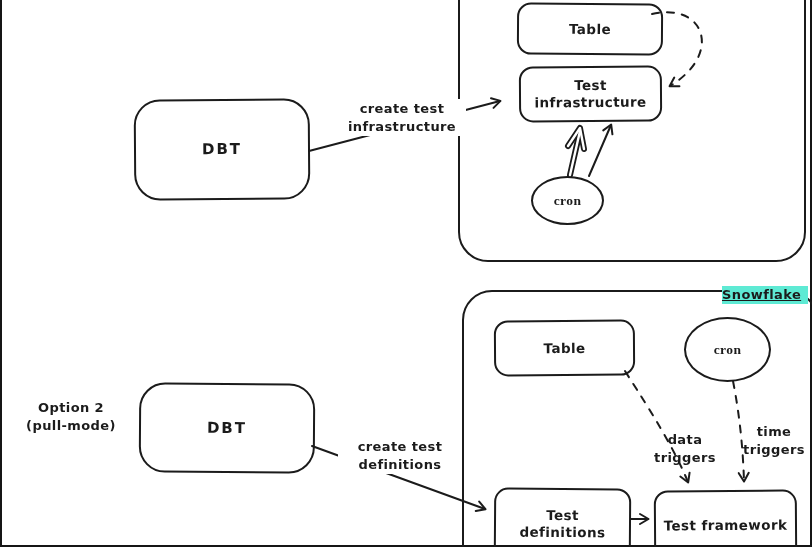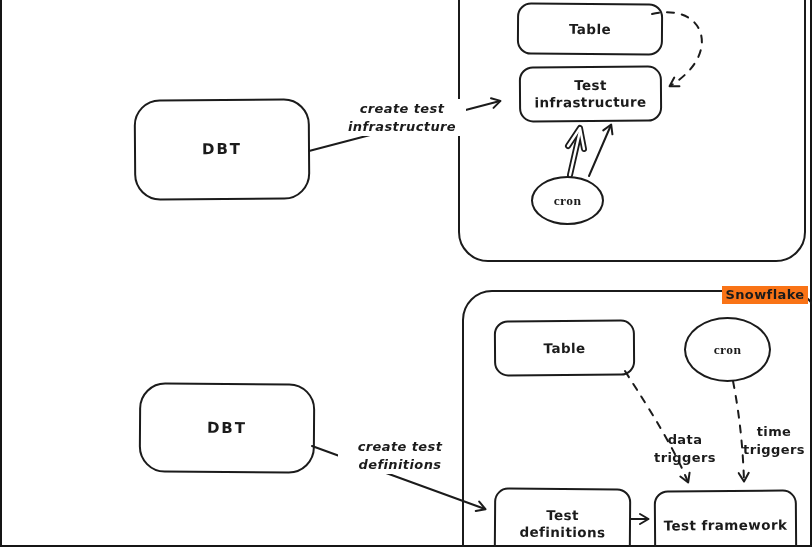--- a/index.html
+++ b/index.html
@@ -43,21 +43,21 @@
     position:absolute;
     color:#1b1b1b;
     font-weight:600;
     font-size:13px;
     line-height:17.5px;
     text-align:center;
     white-space:pre-line;
     z-index:4;
     letter-spacing:.4px;
   }
-  .arrow-label{background:#ffffff;padding:1px 3px;font-style:italic;}
+  .arrow-label{background:#ffffff;padding:1px 3px;}
   svg.wires{position:absolute;left:0;top:0;z-index:3;pointer-events:none;}
   .tilt-a{transform:rotate(-0.4deg);}
   .tilt-b{transform:rotate(0.4deg);}
 </style>
 </head>
 <body>
 
 <div id="canvas">
 
 
@@ -68,26 +68,28 @@
   <div class="node small tilt-b" style="left:517px;top:3px;width:142px;height:48px;">Table</div>
 
   <div class="node small tilt-a" style="left:519px;top:66px;width:139px;height:52px;">Test
 infrastructure</div>
 
   <div class="node ellipse" style="left:531px;top:176px;width:69px;height:45px;">cron</div>
 
   <div class="label arrow-label" style="left:338px;top:99px;width:122px;">create test
 infrastructure</div>
 
+  <div class="label" style="left:10px;top:399px;width:122px;">Option 2
+(pull-mode)</div>
 
   <div class="node big tilt-b" style="left:139px;top:383px;width:172px;height:86px;">DBT</div>
 
   <div class="frame" style="left:462px;top:290px;width:352px;height:300px;"></div>
 
-  <div class="label" style="left:722px;top:286px;width:86px;text-align:center;background:#f97316;">Snowflake</div>
+  <div class="label" style="left:722px;top:286px;width:86px;text-align:left;background:#5eead4;text-decoration:underline;">Snowflake</div>
 
   <div class="node small tilt-a" style="left:494px;top:320px;width:137px;height:52px;">Table</div>
 
   <div class="node ellipse" style="left:684px;top:317px;width:83px;height:61px;">cron</div>
 
   <div class="node small tilt-b" style="left:494px;top:488px;width:133px;height:68px;">Test
 definitions</div>
 
   <div class="node small tilt-a" style="left:654px;top:490px;width:139px;height:66px;">Test framework</div>
 

